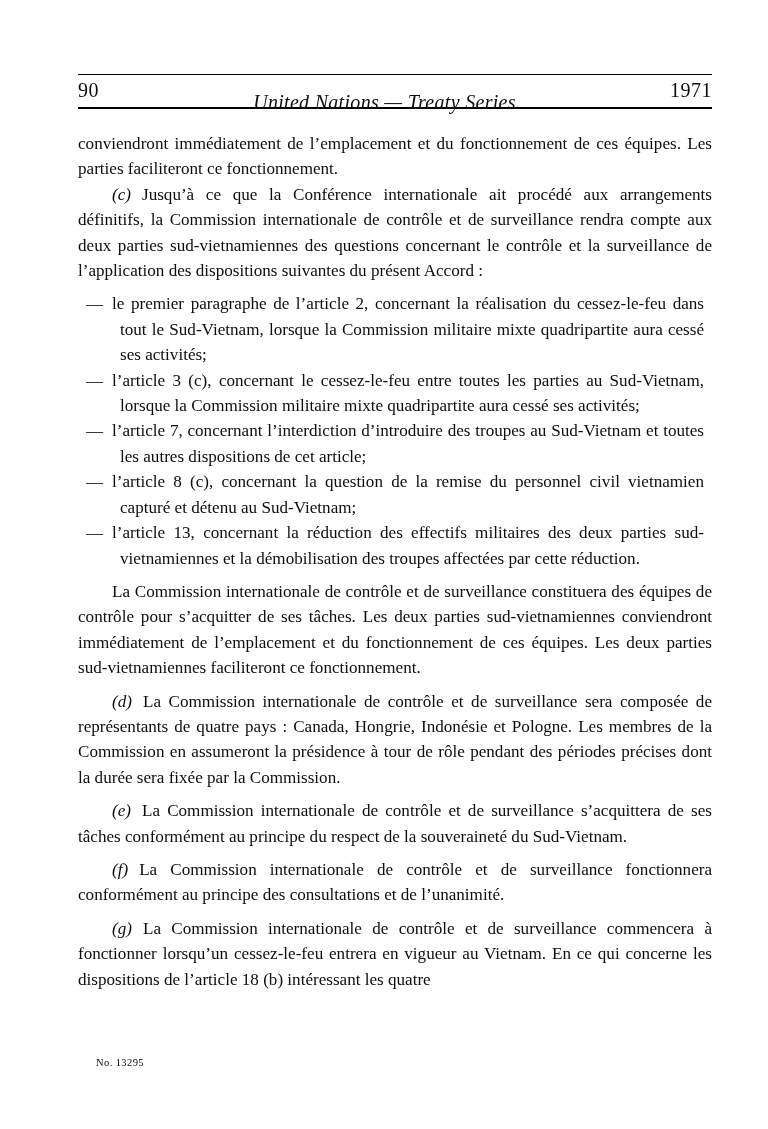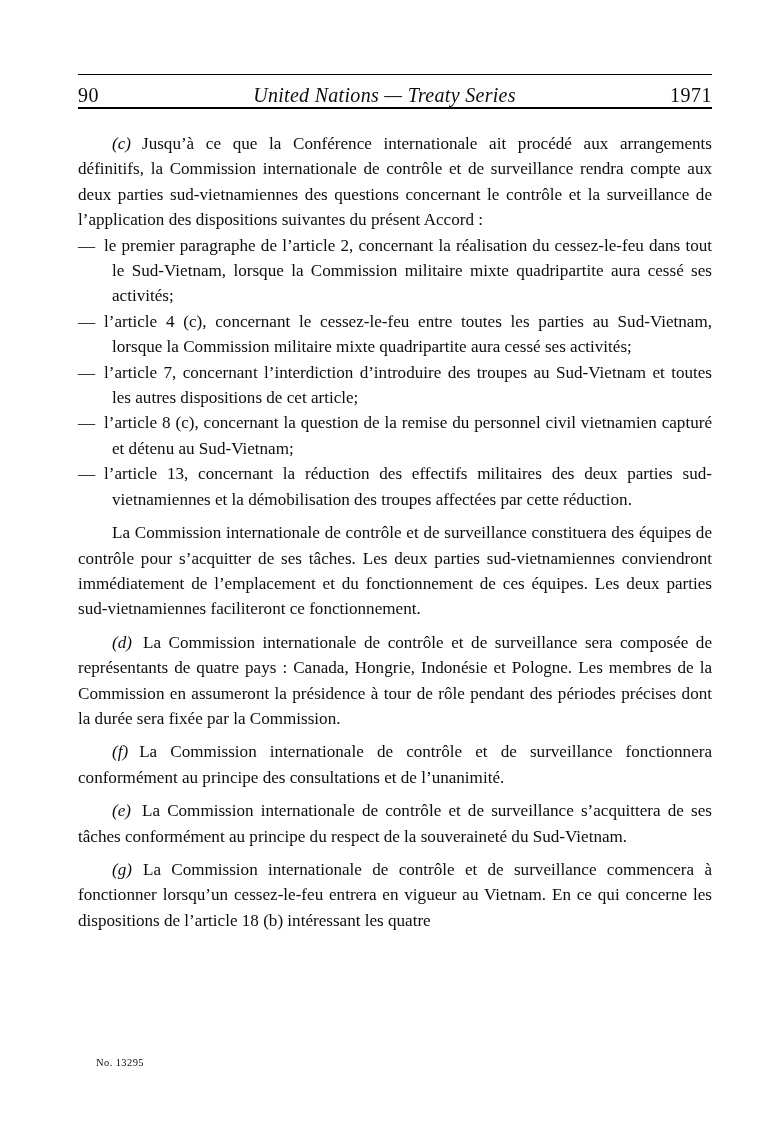--- a/index.html
+++ b/index.html
@@ -26,21 +26,21 @@
   
   .running-head {
     position: absolute;
     left: 78px;
     top: 74px;
     width: 634px;
     border-top: 1.4px solid #000;
     border-bottom: 2.2px solid #000;
     height: 32px;
     display: flex;
-    align-items: flex-end;
+    align-items: center;
     justify-content: space-between;
     gap: 42px;
   }
   .rh-page-number,
   .rh-year {
     font-size: 20px;
     letter-spacing: 0.5px;
     line-height: 1;
     padding-bottom: 2px;
   }
@@ -73,21 +73,21 @@
   p.para.indent {
     text-indent: 34px;
   }
   p.para.spaced {
     margin-top: 8px;
   }
 
   
   ul.dash-list {
     list-style: none;
-    margin: 0;
+    margin: 8px;
     padding: 0;
   }
   ul.dash-list li {
     margin: 0;
     padding-left: 34px;
     text-indent: -34px;
     text-align: justify;
   }
   .dash {
     display: inline-block;
@@ -119,38 +119,39 @@
 <div class="page">
 
   <div class="running-head">
     <span class="rh-page-number">90</span>
     <span class="rh-title">United Nations — Treaty Series</span>
     <span class="rh-year">1971</span>
   </div>
 
   <div class="body-block">
 
+    <p class="para">conviendront immédiatement de l’emplacement et du fonctionnement de ces équipes. Les parties faciliteront ce fonctionnement.</p>
 
     <p class="para indent"><span class="lbl">(c)</span><span class="gap"></span><span>Jusqu’à ce que la Conférence internationale ait procédé aux arrangements définitifs, la Commission internationale de contrôle et de surveillance rendra compte aux deux parties sud-vietnamiennes des questions concernant le contrôle et la surveillance de l’application des dispositions suivantes du présent Accord :</span></p>
 
     <ul class="dash-list">
       <li><span class="dash">—</span><span>le premier paragraphe de l’article 2, concernant la réalisation du cessez-le-feu dans tout le Sud-Vietnam, lorsque la Commission militaire mixte quadripartite aura cessé ses activités;</span></li>
-      <li><span class="dash">—</span><span>l’article 4 (c), concernant le cessez-le-feu entre toutes les parties au Sud-Vietnam, lorsque la Commission militaire mixte quadripartite aura cessé ses activités;</span></li>
+      <li><span class="dash">—</span><span>l’article 3 (c), concernant le cessez-le-feu entre toutes les parties au Sud-Vietnam, lorsque la Commission militaire mixte quadripartite aura cessé ses activités;</span></li>
       <li><span class="dash">—</span><span>l’article 7, concernant l’interdiction d’introduire des troupes au Sud-Vietnam et toutes les autres dispositions de cet article;</span></li>
       <li><span class="dash">—</span><span>l’article 8 (c), concernant la question de la remise du personnel civil vietnamien capturé et détenu au Sud-Vietnam;</span></li>
       <li><span class="dash">—</span><span>l’article 13, concernant la réduction des effectifs militaires des deux parties sud-vietnamiennes et la démobilisation des troupes affectées par cette réduction.</span></li>
     </ul>
 
     <p class="para indent spaced">La Commission internationale de contrôle et de surveillance constituera des équipes de contrôle pour s’acquitter de ses tâches. Les deux parties sud-vietnamiennes conviendront immédiatement de l’emplacement et du fonctionnement de ces équipes. Les deux parties sud-vietnamiennes faciliteront ce fonctionnement.</p>
 
     <p class="para indent spaced"><span class="lbl">(d)</span><span class="gap"></span><span>La Commission internationale de contrôle et de surveillance sera composée de représentants de quatre pays : Canada, Hongrie, Indonésie et Pologne. Les membres de la Commission en assumeront la présidence à tour de rôle pendant des périodes précises dont la durée sera fixée par la Commission.</span></p>
 
+    <p class="para indent spaced"><span class="lbl">(e)</span><span class="gap"></span><span>La Commission internationale de contrôle et de surveillance s’acquittera de ses tâches conformément au principe du respect de la souveraineté du Sud-Vietnam.</span></p>
+
     <p class="para indent spaced"><span class="lbl">(f)</span><span class="gap"></span><span>La Commission internationale de contrôle et de surveillance fonctionnera conformément au principe des consultations et de l’unanimité.</span></p>
-
-    <p class="para indent spaced"><span class="lbl">(e)</span><span class="gap"></span><span>La Commission internationale de contrôle et de surveillance s’acquittera de ses tâches conformément au principe du respect de la souveraineté du Sud-Vietnam.</span></p>
 
     <p class="para indent spaced"><span class="lbl">(g)</span><span class="gap"></span><span>La Commission internationale de contrôle et de surveillance commencera à fonctionner lorsqu’un cessez-le-feu entrera en vigueur au Vietnam. En ce qui concerne les dispositions de l’article 18 (b) intéressant les quatre</span></p>
 
   </div>
 
   <div class="footnote">No. 13295</div>
 
 </div>
 
 </body></html>

